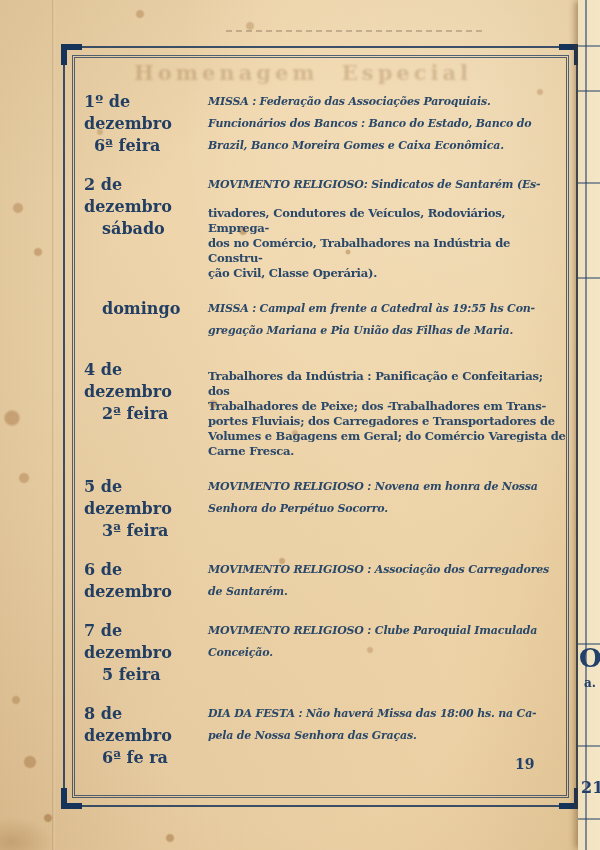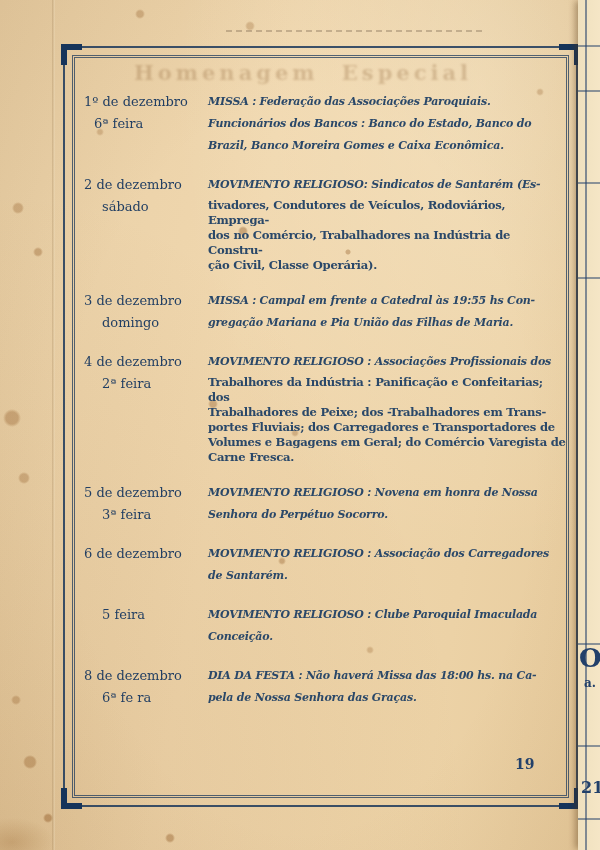--- a/index.html
+++ b/index.html
@@ -50,26 +50,26 @@
   .frame .inner{position:absolute;inset:7px;border:3px double rgba(29,58,92,.75);}
   .corner{position:absolute;width:15px;height:15px;}
   .corner.tl{left:-4px;top:-4px;border-top:6px solid #16345a;border-left:6px solid #16345a;}
   .corner.tr{right:-4px;top:-4px;border-top:6px solid #16345a;border-right:6px solid #16345a;}
   .corner.bl{left:-4px;bottom:-4px;border-bottom:6px solid #16345a;border-left:6px solid #16345a;}
   .corner.br{right:-4px;bottom:-4px;border-bottom:6px solid #16345a;border-right:6px solid #16345a;}
   
   .content{position:absolute;left:19px;top:43px;width:482px;color:#2a4869;}
   .row{display:flex;margin-bottom:17px;}
   .row:last-child{margin-top:4px;}
-  .cell-date{width:124px;flex:none;font-weight:normal;font-size:13px;line-height:22px;color:#223f63;}
+  .cell-date{width:124px;flex:none;font-weight:bold;font-size:16px;line-height:22px;color:#223f63;}
   .cell-date .day{padding-left:18px;}
   .row:first-child .cell-date .day{padding-left:2px;margin-left:8px;}
   .cell-body{flex:1;font-weight:bold;}
   .p-lead{font-size:11px;line-height:22px;letter-spacing:-0.2px;white-space:pre-line;font-style:italic;}
-  .p-tight{font-size:11.6px;line-height:15px;margin-top:2px;letter-spacing:-0.25px;white-space:pre-line;}
+  .p-tight{font-size:11.6px;line-height:15px;margin-top:10px;letter-spacing:-0.25px;white-space:pre-line;}
   .page-num{position:absolute;left:450px;top:708px;font-weight:bold;font-size:14px;color:#22406a;}
   
   .strip{position:absolute;left:578px;top:0;width:22px;height:850px;overflow:hidden;
     background:linear-gradient(to right,#efe0be,#f5e6c6);
     box-shadow:-4px 0 6px -1px rgba(80,50,15,.40);
     color:#22406a;}
   .strip-vline{position:absolute;left:7px;top:0;width:2px;height:100%;background:rgba(34,64,106,.55);}
   .strip-hline{position:absolute;left:0;width:100%;height:2px;background:rgba(34,64,106,.50);}
   .strip-bigletter{position:absolute;left:1px;top:645px;font-weight:bold;font-size:26px;line-height:26px;}
   .strip-frag{position:absolute;left:6px;top:676px;font-weight:bold;font-size:12px;}
@@ -112,35 +112,33 @@
             </div>
             <div class="cell-body">
               <div class="p-lead">MOVIMENTO RELIGIOSO:  Sindicatos de Santarém (Es-</div>
               <div class="p-tight">tivadores, Condutores de Veículos, Rodoviários, Emprega-
 dos no Comércio, Trabalhadores na Indústria de Constru-
 ção Civil, Classe Operária).</div>
             </div>
           </div>
           <div class="row">
             <div class="cell-date">
-              <div class="date">3 de dezembro</div>
               <div class="day">domingo</div>
             </div>
             <div class="cell-body">
               <div class="p-lead">MISSA : Campal em frente a Catedral às 19:55 hs Con-
 gregação Mariana e Pia União das Filhas de Maria.</div>
             </div>
           </div>
           <div class="row">
             <div class="cell-date">
               <div class="date">4 de dezembro</div>
               <div class="day">2ª feira</div>
             </div>
             <div class="cell-body">
-              <div class="p-lead">MOVIMENTO RELIGIOSO : Associações Profissionais dos</div>
               <div class="p-tight">Trabalhores da Indústria :  Panificação e Confeitarias; dos
 Trabalhadores de Peixe;  dos -Trabalhadores em Trans-
 portes Fluviais; dos Carregadores e Transportadores de
 Volumes e Bagagens em Geral; do Comércio Varegista de
 Carne Fresca.</div>
             </div>
           </div>
           <div class="row">
             <div class="cell-date">
               <div class="date">5 de dezembro</div>
@@ -155,20 +153,21 @@
             <div class="cell-date">
               <div class="date">6 de dezembro</div>
             </div>
             <div class="cell-body">
               <div class="p-lead">MOVIMENTO RELIGIOSO : Associação dos Carregadores
 de Santarém.</div>
             </div>
           </div>
           <div class="row">
             <div class="cell-date">
+              <div class="date">7 de dezembro</div>
               <div class="day">5 feira</div>
             </div>
             <div class="cell-body">
               <div class="p-lead">MOVIMENTO RELIGIOSO : Clube Paroquial Imaculada
 Conceição.</div>
             </div>
           </div>
           <div class="row">
             <div class="cell-date">
               <div class="date">8 de dezembro</div>

